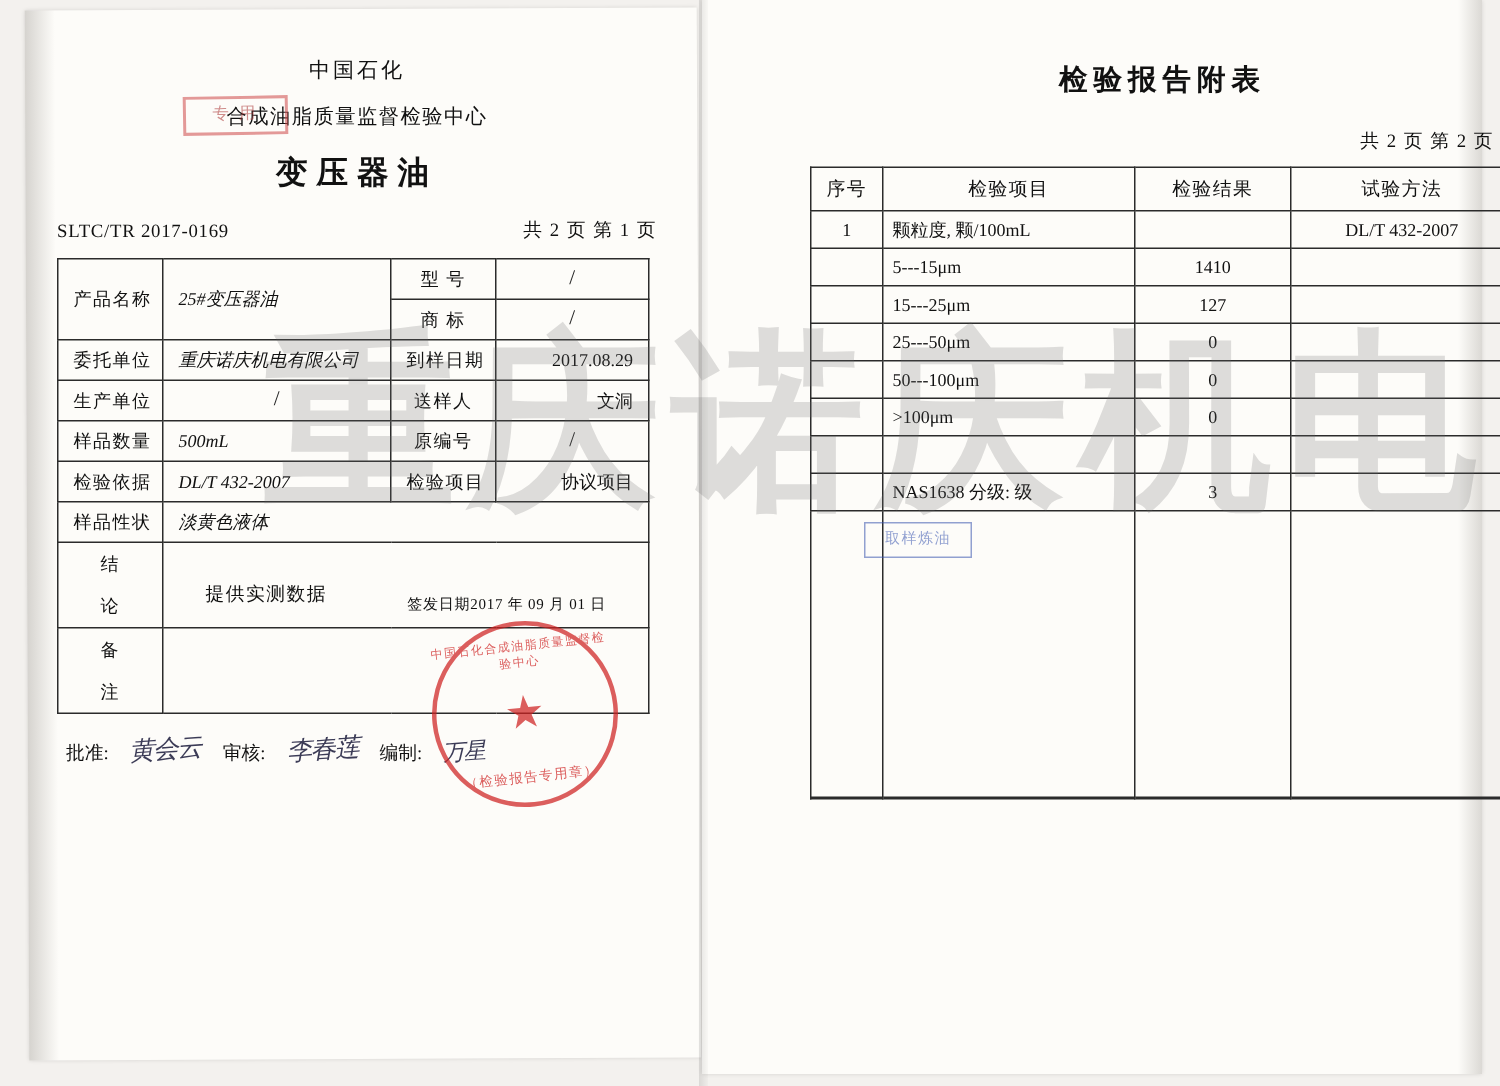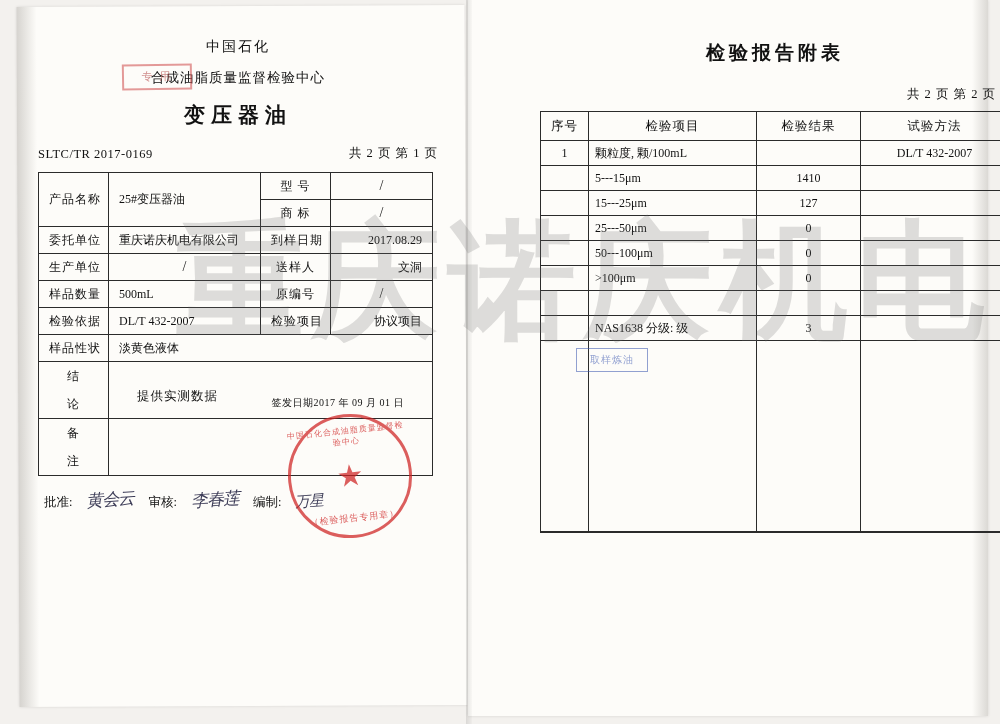--- a/index.html
+++ b/index.html
@@ -99,21 +99,21 @@
     table-layout: fixed;
     font-size: 12px;
   }
   table.lt td {
     border: 1px solid #2b2b2b;
     height: 26px;
     padding: 0 10px;
     vertical-align: middle;
   }
   .lbl { text-align: center; letter-spacing: 1px; white-space: nowrap; }
-  .val { text-align: left; padding-left: 10px; }
+  .val { text-align: left; padding-left: 10px; font-style: italic; }
   .val-c { text-align: right; }
   .slash { text-align: center; font-size: 14px; color: #222; }
   .concl-cell {
     text-align: center;
     letter-spacing: 1px;
     line-height: 28px;
   }
   .concl-body {
     position: relative;
     height: 118px;

